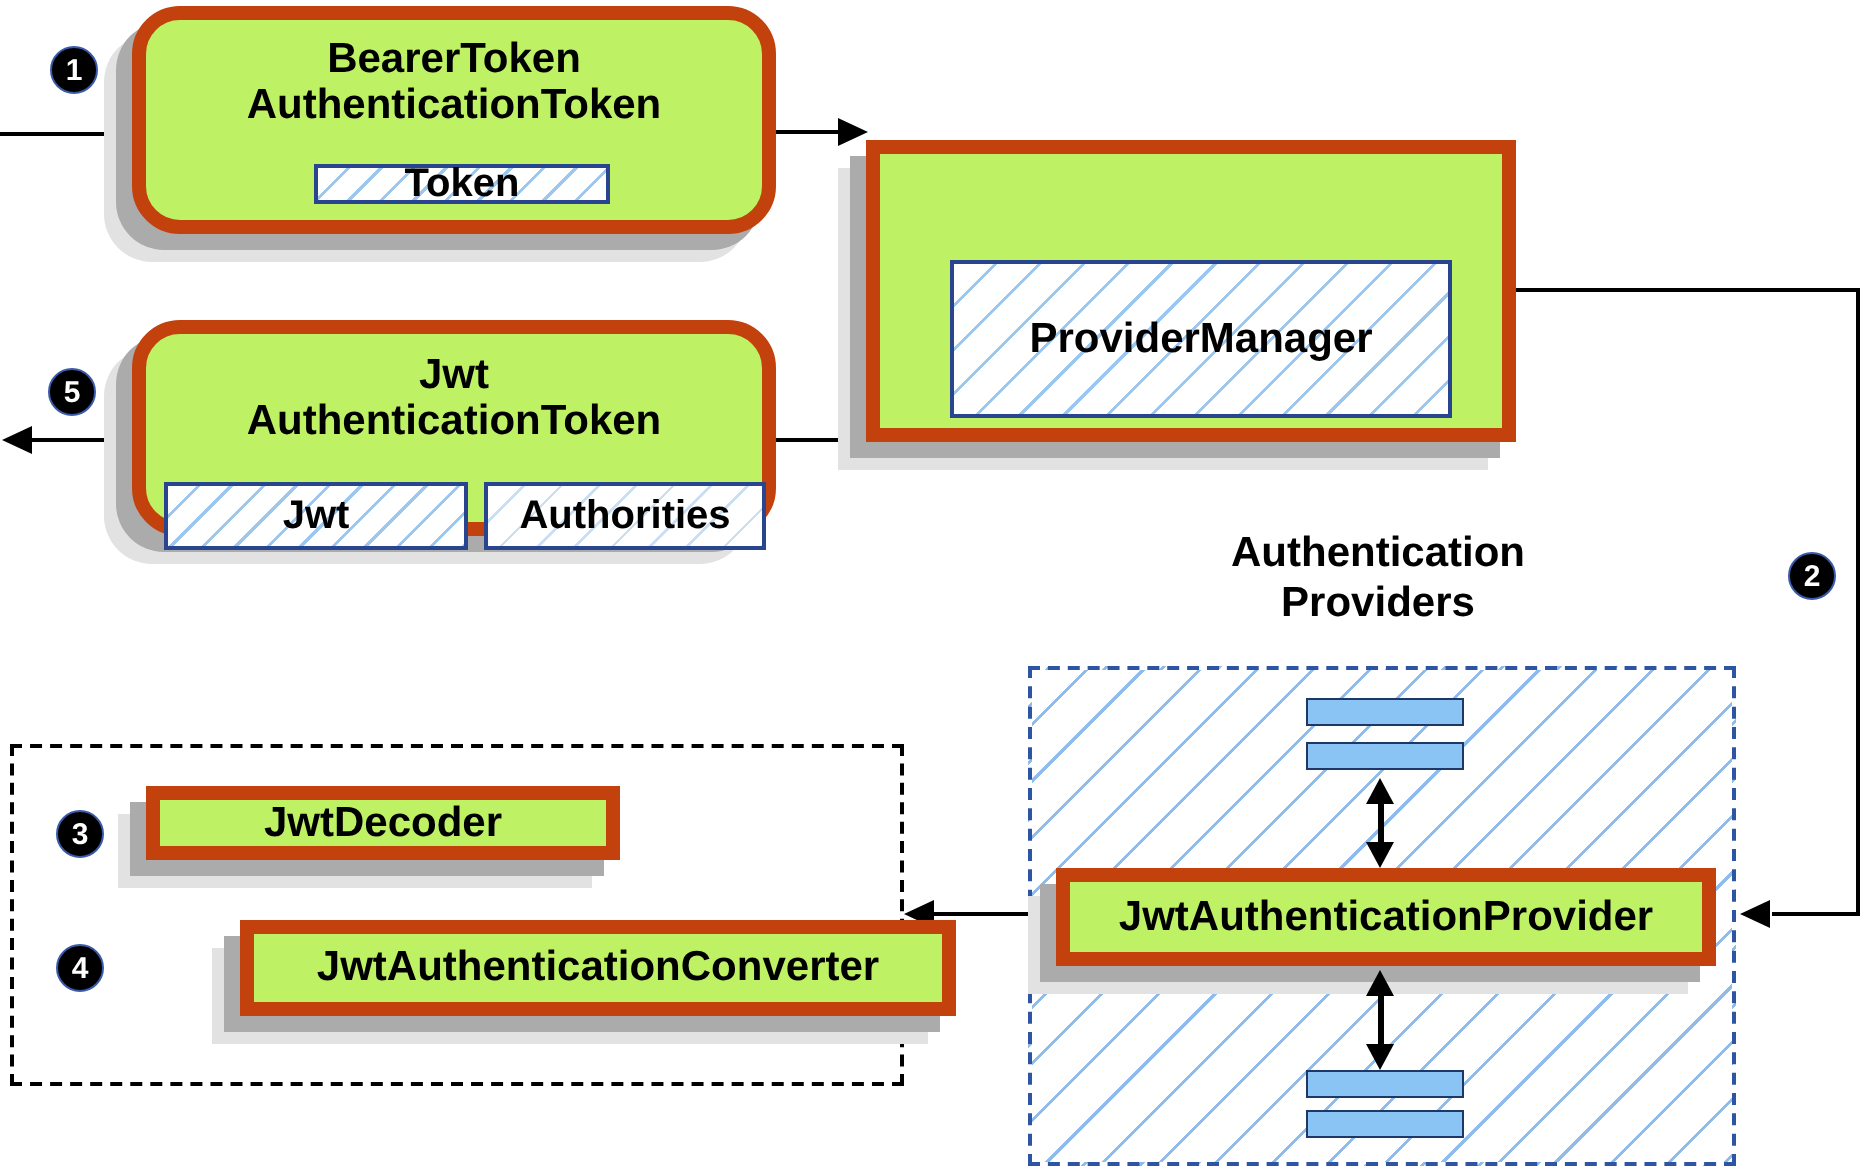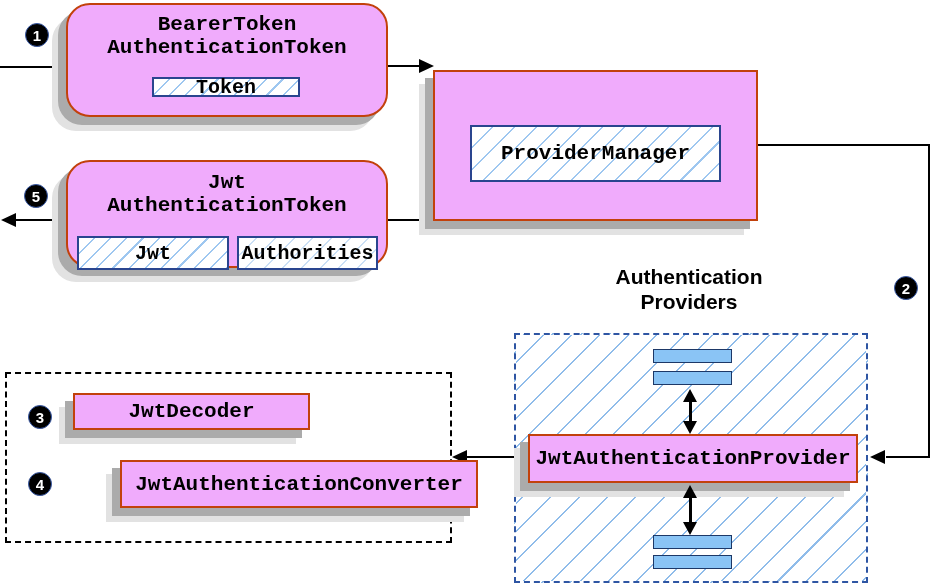--- a/index.html
+++ b/index.html
@@ -1,21 +1,21 @@
 <!DOCTYPE html>
 <html><head>
 <meta charset="utf-8">
 <style>
   html,body{margin:0;padding:0;background:#fff;}
   .canvas{position:relative;width:932px;height:584px;background:#ffffff;
     font-family:"Liberation Sans",sans-serif;font-weight:bold;color:#000;overflow:hidden;}
 
   
-  .node{position:absolute;background:#f0abfc;border:2px solid #c2410c;
-    box-shadow:-8px 8px 0 0 #ababab,-14px 14px 0 0 #e2e2e2;box-sizing:border-box;font-family:Liberation Mono, monospace;}
+  .node{position:absolute;background:#bef264;border:7px solid #c2410c;
+    box-shadow:-8px 8px 0 0 #ababab,-14px 14px 0 0 #e2e2e2;box-sizing:border-box;}
   .rounded{border-radius:24px;}
   .flat{display:flex;align-items:center;justify-content:center;font-size:21px;}
   .node-title{position:absolute;left:0;right:0;text-align:center;font-size:21px;line-height:23px;}
 
   
   .inner-box{position:absolute;border:2px solid #2a458f;background-color:#fff;
     display:flex;align-items:center;justify-content:center;font-size:20px;box-sizing:border-box;}
   .hatch-sm{background-image:repeating-linear-gradient(135deg,rgba(255,255,255,0) 0px,rgba(255,255,255,0) 10px,#9ec7f0 10px,#9ec7f0 11.5px);}
   .hatch-md{background-image:repeating-linear-gradient(135deg,rgba(255,255,255,0) 0px,rgba(255,255,255,0) 14px,#9ec7f0 14px,#9ec7f0 15.5px);}
   .hatch-xs{background-image:repeating-linear-gradient(135deg,rgba(255,255,255,0) 0px,rgba(255,255,255,0) 12px,#cadff5 12px,#cadff5 13.2px);}
@@ -79,21 +79,21 @@
     <div class="node-title" style="top:8px;">
       <span>BearerToken</span><br>
       <span>AuthenticationToken</span>
     </div>
     <div class="inner-box hatch-sm" style="left:84px;top:72px;width:148px;height:20px;">
       <span>Token</span>
     </div>
   </div>
 
   <div class="node" style="left:433px;top:70px;width:325px;height:151px;">
-    <div class="inner-box hatch-md" style="left:35px;top:53px;width:251px;height:57px;font-size:21px;">
+    <div class="inner-box hatch-md" style="left:35px;top:53px;width:251px;height:79px;font-size:21px;">
       <span>ProviderManager</span>
     </div>
   </div>
 
   <div class="node rounded" style="left:66px;top:160px;width:322px;height:108px;">
     <div class="node-title" style="top:9px;">
       <span>Jwt</span><br>
       <span>AuthenticationToken</span>
     </div>
     <div class="inner-box hatch-sm" style="left:9px;top:74px;width:152px;height:34px;">

